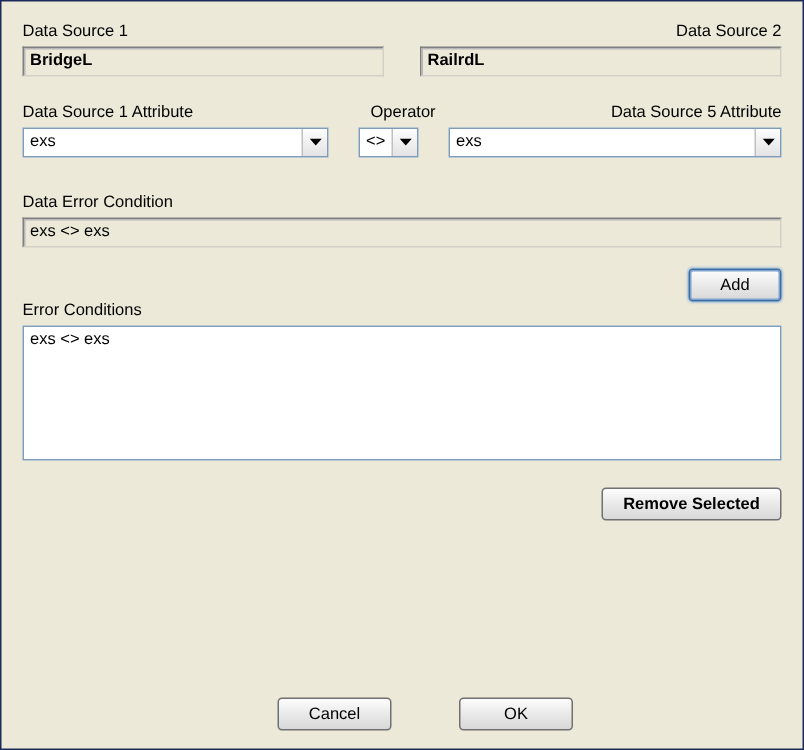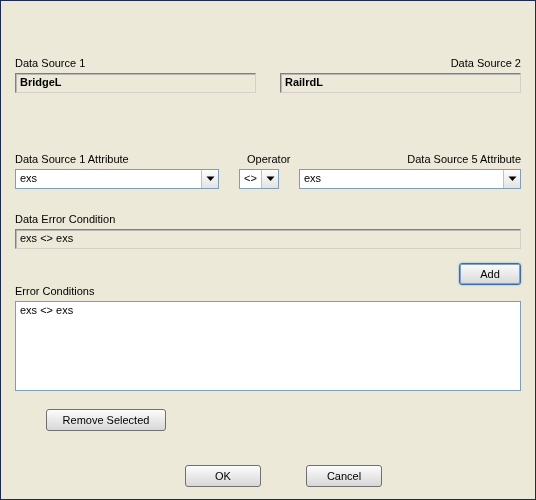--- a/index.html
+++ b/index.html
@@ -26,21 +26,21 @@
     font-weight: bold;
     font-size: 11px;
     color: #000;
     flex: 0 0 auto;
   }
   .content {
     flex: 1 1 auto;
     padding: 14px 14px 10px 14px;
     display: flex; flex-direction: column;
   }
-  .label { font-size: 11px; color: #000; margin-top: 42px; }
+  .label { font-size: 11px; color: #000; }
   .top-labels { display: flex; justify-content: space-between; }
   .top-inputs { display: flex; gap: 24px; margin-top: 4px; font-weight: bold; }
   .ro-input {
     height: 20px;
     background: #ece9d8;
     border: 1px solid #a0a0a0;
     border-top-color: #808080;
     border-left-color: #808080;
     border-right-color: #d4d0c8;
     border-bottom-color: #d4d0c8;
@@ -104,21 +104,21 @@
   }
   .add-row { display:flex; justify-content:flex-end; margin-top: 14px; }
   .ec-box {
     margin-top: 4px;
     height: 90px;
     background: #fff;
     border: 1px solid #7f9db9;
     padding: 2px 4px;
     overflow: auto;
   }
-  .rs-row { display:flex; margin-top: 18px; }
+  .rs-row { display:flex; justify-content:flex-end; margin-top: 18px; font-weight: bold; }
   .btn-wide { min-width: 120px; }
   .footer {
     display:flex; justify-content:center; gap: 14px;
     padding: 12px 0 2px 0;
     margin-top: auto;
   }
 </style>
 </head>
 <body>
 
@@ -177,18 +177,18 @@
     <div class="label section-label" style="margin-top:0;">Error Conditions</div>
     <div class="ec-box">
       <div>exs &lt;&gt; exs</div>
     </div>
 
     <div class="rs-row">
       <div class="btn-std btn-wide">Remove Selected</div>
     </div>
 
     <div class="footer">
+      <div class="btn-std" style="min-width:76px;">Cancel</div>
       <div class="btn-std" style="min-width:76px;">OK</div>
-      <div class="btn-std" style="min-width:76px;">Cancel</div>
     </div>
 
   </div>
 </div>
 
 </body></html>

